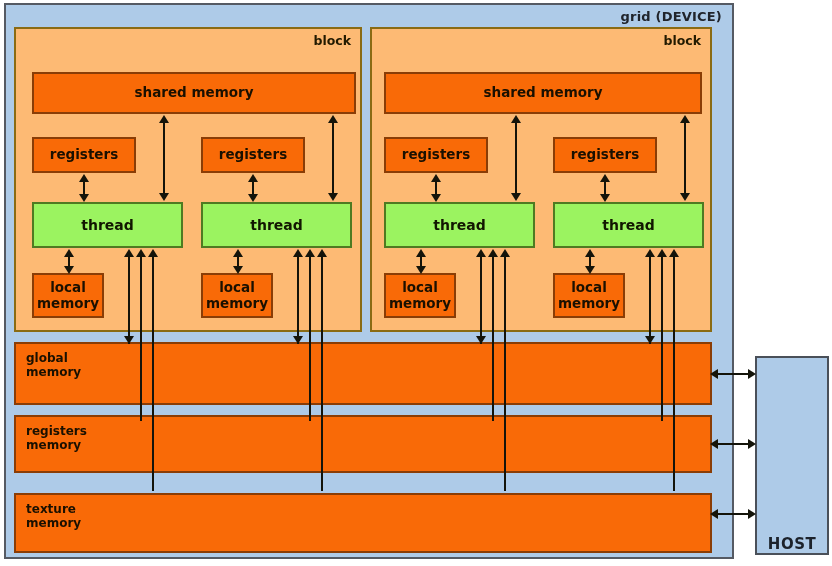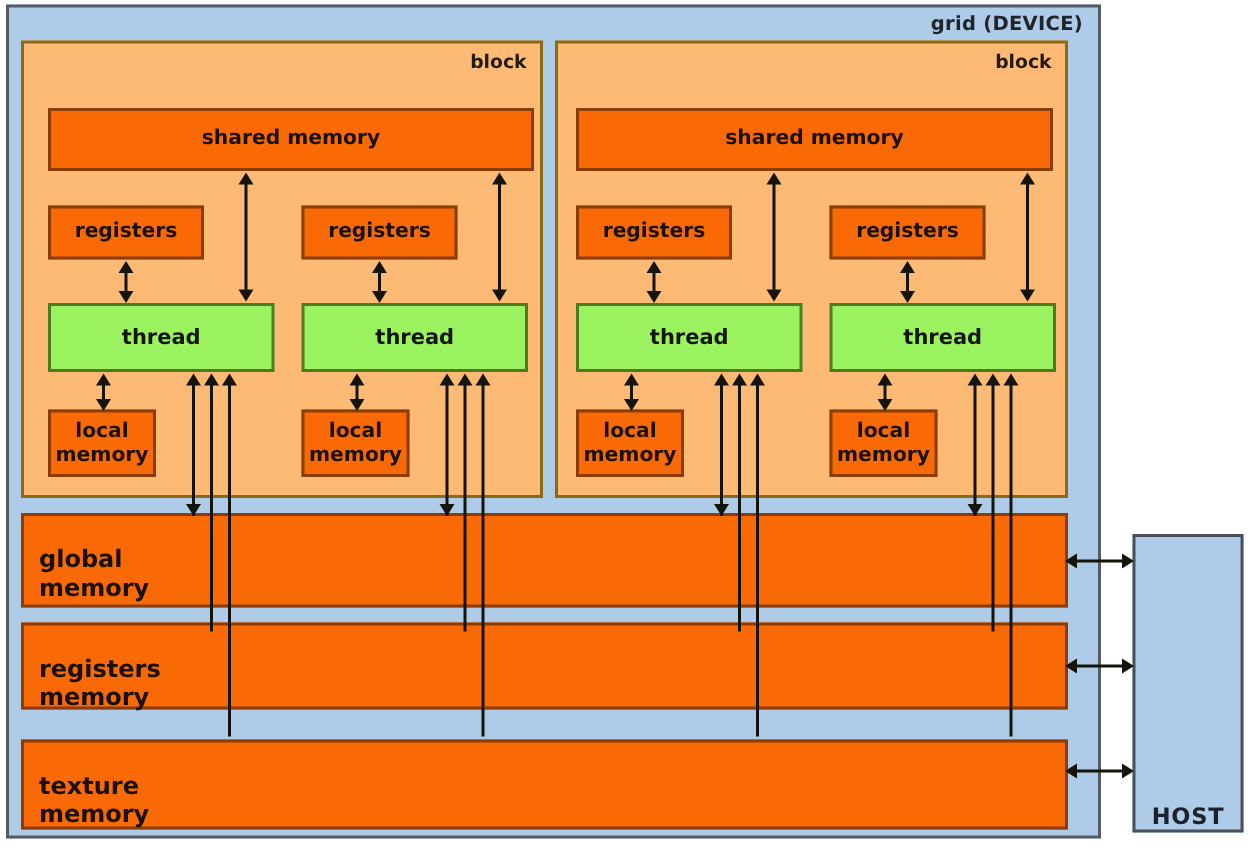--- a/index.html
+++ b/index.html
@@ -27,21 +27,21 @@
     font-weight:600;
   }
 
   .obox{
     position:absolute;background:#f96a07;border:2px solid #8a3d06;
     box-sizing:border-box;display:flex;align-items:center;
     justify-content:center;color:#1a1000;font-size:13.5px;
     font-weight:600;text-align:center;line-height:1.18;
   }
   .obox.left-al{justify-content:flex-start;align-items:flex-start;
-    padding:20px 0 0 10px;text-align:center;font-size:16px;}
+    padding:7px 0 0 10px;text-align:center;font-size:12px;}
   .tbox{
     position:absolute;background:#9bf360;border:2px solid #4f7a22;
     box-sizing:border-box;display:flex;align-items:center;
     justify-content:center;color:#111600;font-size:14px;font-weight:600;
   }
   .hostbox{
     position:absolute;background:#aecbe8;border:2px solid #4a5059;
     box-sizing:border-box;display:flex;align-items:flex-end;
     justify-content:center;color:#1c222b;font-size:15px;font-weight:600;
     letter-spacing:.5px;

